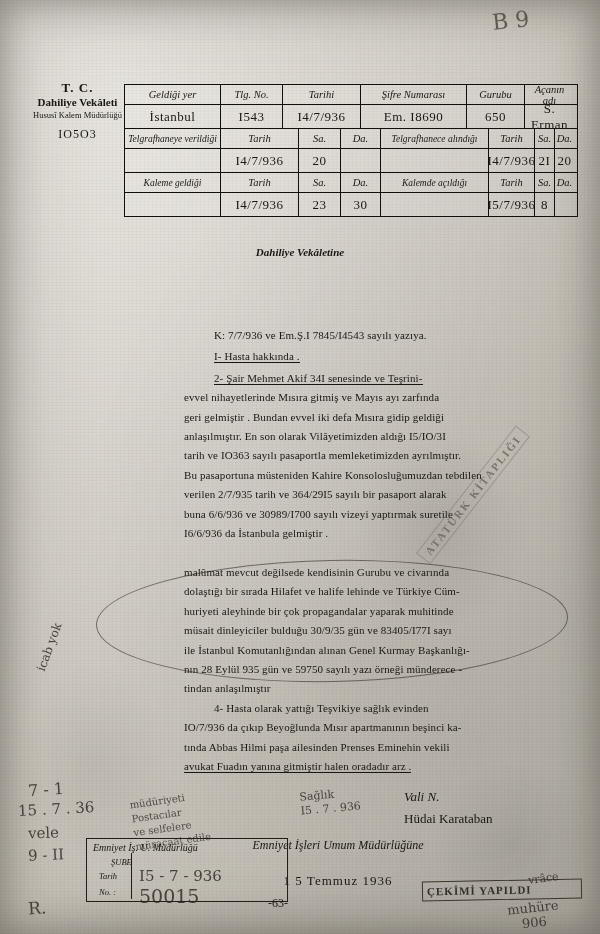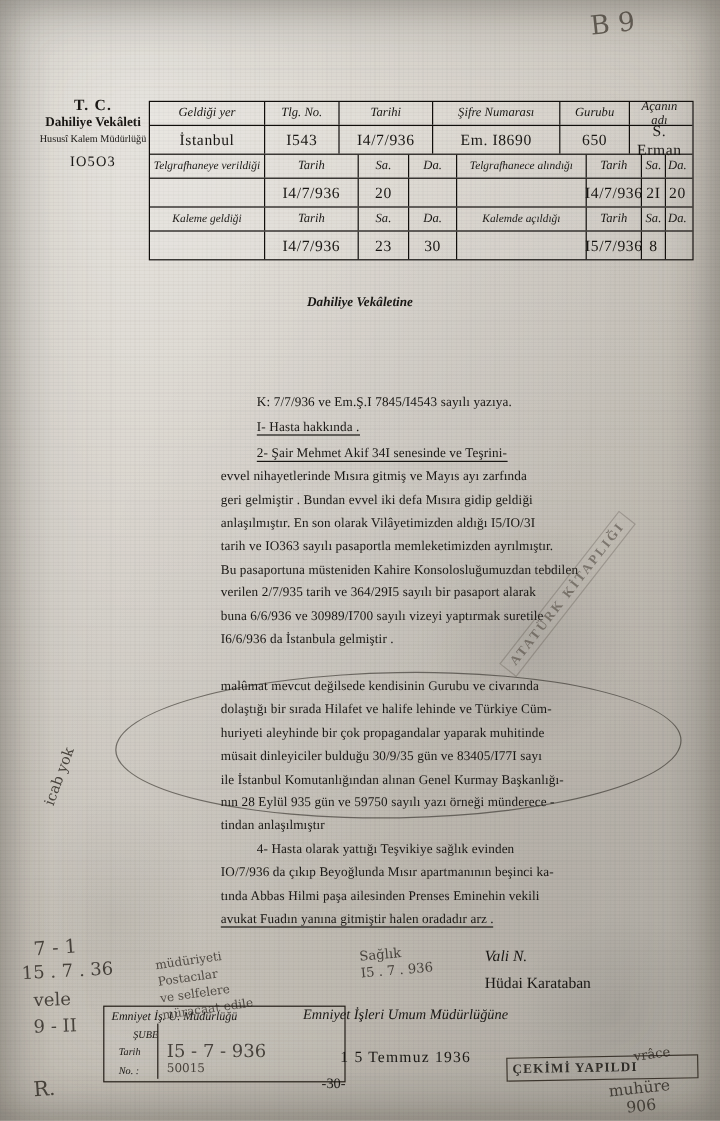--- a/index.html
+++ b/index.html
@@ -147,21 +147,21 @@
     font-size:9.5px;
     background:rgba(255,255,255,.06);
   }
   #stamp-left .st-title{
     position:absolute;left:6px;top:3px;font-style:italic;font-size:10px;
   }
   #stamp-left .st-sube{position:absolute;left:24px;top:18px;font-size:8.5px;font-style:italic;}
   #stamp-left .st-tar{position:absolute;left:12px;top:32px;font-size:8.5px;font-style:italic;}
   #stamp-left .st-no{position:absolute;left:12px;top:48px;font-size:8.5px;font-style:italic;}
   #stamp-left .st-tarv{position:absolute;left:52px;top:28px;font-size:15px;font-family:"DejaVu Serif",serif;}
-  #stamp-left .st-nov{position:absolute;left:52px;top:46px;font-size:10px;font-family:"DejaVu Serif",serif;}
+  #stamp-left .st-nov{position:absolute;left:52px;top:46px;font-size:19px;font-family:"DejaVu Serif",serif;}
   #stamp-left .st-line{position:absolute;left:44px;top:14px;width:1.2px;height:46px;background:#262019;}
 
   #stamp-center{
     position:absolute;left:248px;top:838px;width:180px;text-align:center;
   }
   #stamp-center .c1{font-size:12px;font-style:italic;}
   #stamp-center .c2{font-size:13px;letter-spacing:1px;margin-top:20px;}
 
   #stamp-right{
     position:absolute;left:422px;top:880px;width:150px;
@@ -348,21 +348,21 @@
   </div>
 
   <div id="stamp-center" class="ink">
     <div class="c1">Emniyet İşleri Umum Müdürlüğüne</div>
     <div class="c2">1 5 Temmuz 1936</div>
   </div>
 
   <div id="stamp-right" class="ink">ÇEKİMİ YAPILDI</div>
   <div id="stamp-right-hand" class="hand">vrâce</div>
 
-  <div id="pagenum" class="ink">-30-</div>
+  <div id="pagenum" class="ink">-63-</div>
 
   <div id="br-note" class="hand">
     <div>muhüre</div>
     <div>906</div>
   </div>
 
   <div class="edge-shadow"></div>
 </div>
 
 </body></html>

